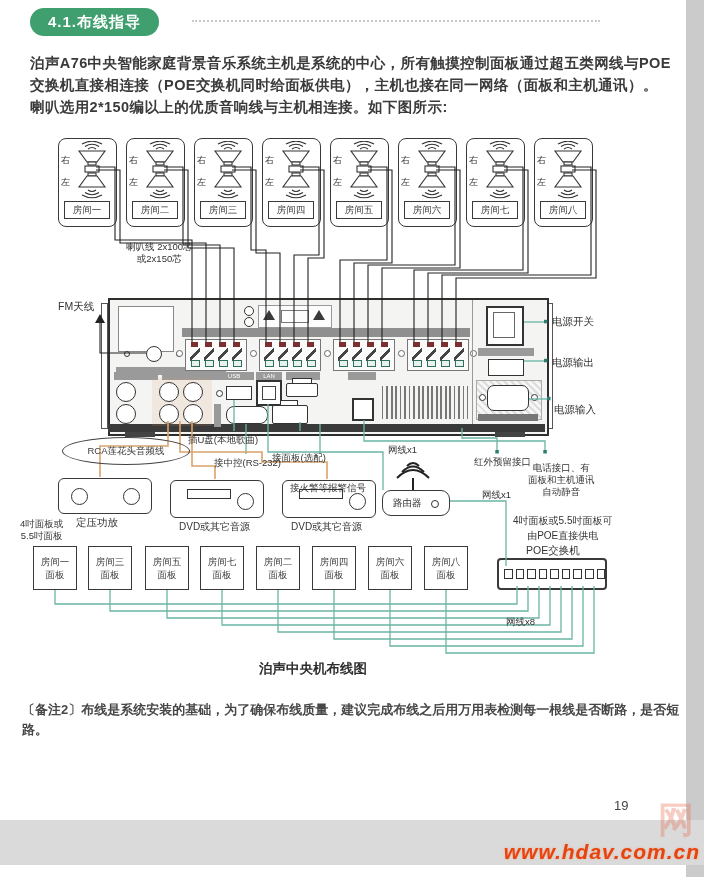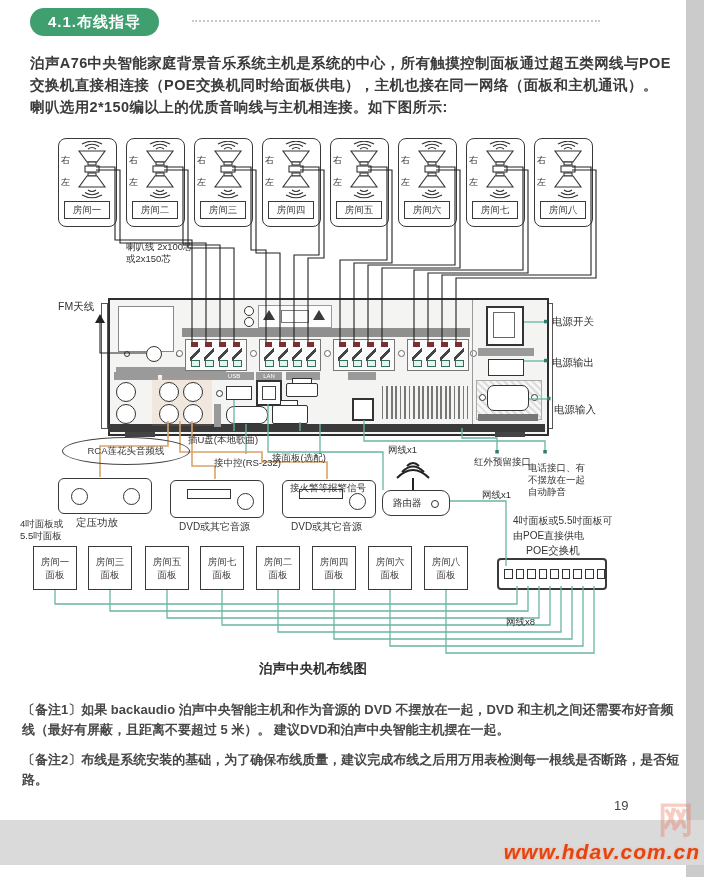--- a/index.html
+++ b/index.html
@@ -6,21 +6,21 @@
   body{width:704px;height:877px;position:relative;overflow:hidden;
        font-family:"Liberation Sans","DejaVu Sans",sans-serif;color:#3c3c3c;}
   .abs{position:absolute;}
   
   .pill{left:30px;top:8px;height:28px;line-height:28px;padding:0 18px;border-radius:15px;
         background:#3f9f6e;color:#fff;font-size:15px;font-weight:bold;letter-spacing:1px;}
   .dotline{left:192px;top:20px;width:408px;border-top:2px dotted #c9c9c9;}
   .intro{left:30px;top:52px;width:642px;font-size:14.5px;font-weight:bold;line-height:22px;
          color:#3a3a3a;letter-spacing:.4px;margin:0;}
   
-  .lb{font-size:9.5px;line-height:12px;color:#333;white-space:nowrap;z-index:5;}
+  .lb{font-size:9.5px;line-height:12px;color:#333;white-space:nowrap;z-index:5;text-align:center;}
   .lb10{font-size:10.5px;line-height:13px;color:#333;white-space:nowrap;z-index:5;}
   .room{top:138px;width:57px;height:87px;border:1.5px solid #3a3a3a;border-radius:8px;background:#fff;z-index:2;}
   .sp-lb{left:2px;font-size:9px;color:#333;z-index:3;}
   .rlabel{left:5px;top:62px;width:44px;height:16px;border:1px solid #3a3a3a;font-size:9.5px;
           text-align:center;line-height:16px;background:#fff;}
   .arc{fill:none;stroke:#333;stroke-width:1.1px;}
   .horn{fill:#fff;stroke:#333;stroke-width:1.1px;}
   
   .unit{left:108px;top:298px;width:437px;height:134px;border:2px solid #2e2e2e;background:#f4f4f2;z-index:1;}
   .bar{background:#9a9a9a;}
@@ -250,21 +250,21 @@
 <div class="abs lb10" style="left:554px;top:403px">电源输入</div>
 
 <div class="abs lb" style="left:188px;top:434px">插U盘(本地歌曲)</div>
 <div class="abs lb" style="left:272px;top:452px">接面板(选配)</div>
 <div class="abs lb" style="left:214px;top:457px">接中控(RS-232)</div>
 <div class="abs lb" style="left:290px;top:482px">接火警等报警信号</div>
 <div class="abs lb" style="left:388px;top:444px">网线x1</div>
 <div class="abs lb" style="left:474px;top:456px">红外预留接口</div>
 <div class="abs lb" style="left:528px;top:462px">
   <span>电话接口、有</span><br>
-  <span>不摆放在一起</span><br>
+  <span>面板和主机通讯</span><br>
   <span>自动静音</span>
 </div>
 
 <div class="abs ellipse">RCA莲花头音频线</div>
 <div class="abs devbox" style="left:58px;top:478px;width:92px;height:34px">
   <div class="circ" style="left:12px;top:9px;width:15px;height:15px"></div>
   <div class="circ" style="left:64px;top:9px;width:15px;height:15px"></div>
 </div>
 <div class="abs lb10" style="left:76px;top:516px">定压功放</div>
 <div class="abs devbox" style="left:170px;top:480px;width:92px;height:36px">
@@ -380,21 +380,20 @@
   </g>
 
   <g stroke="#d9a46c" fill="none" stroke-width="1.6">
     <path d="M168 421 V446 H100 V477"></path>
     <path d="M192 421 V466 H215 V479"></path>
     <path d="M180 421 V452 H262 V462 H327 V479"></path>
   </g>
 </svg>
 
 <div class="abs notes">
-  <p><span>〔备注1〕</span><span>如果 backaudio 泊声中央智能主机和作为音源的 DVD 不摆放在一起，DVD 和主机之间还需要布好音频线（最好有屏蔽，且距离不要超过 5 米）。 建议DVD和泊声中央智能主机摆在一起。</span></p>
   <p><span>〔备注2〕</span><span>布线是系统安装的基础，为了确保布线质量，建议完成布线之后用万用表检测每一根线是否断路，是否短路。</span></p>
 </div>
 
 <div class="abs pagenum">19</div>
 <div class="abs grayside"></div>
 <div class="abs wm-ghost">网</div>
 <div class="abs graybottom">
   <div class="abs wm">www.hdav.com.cn</div>
 </div>
 

